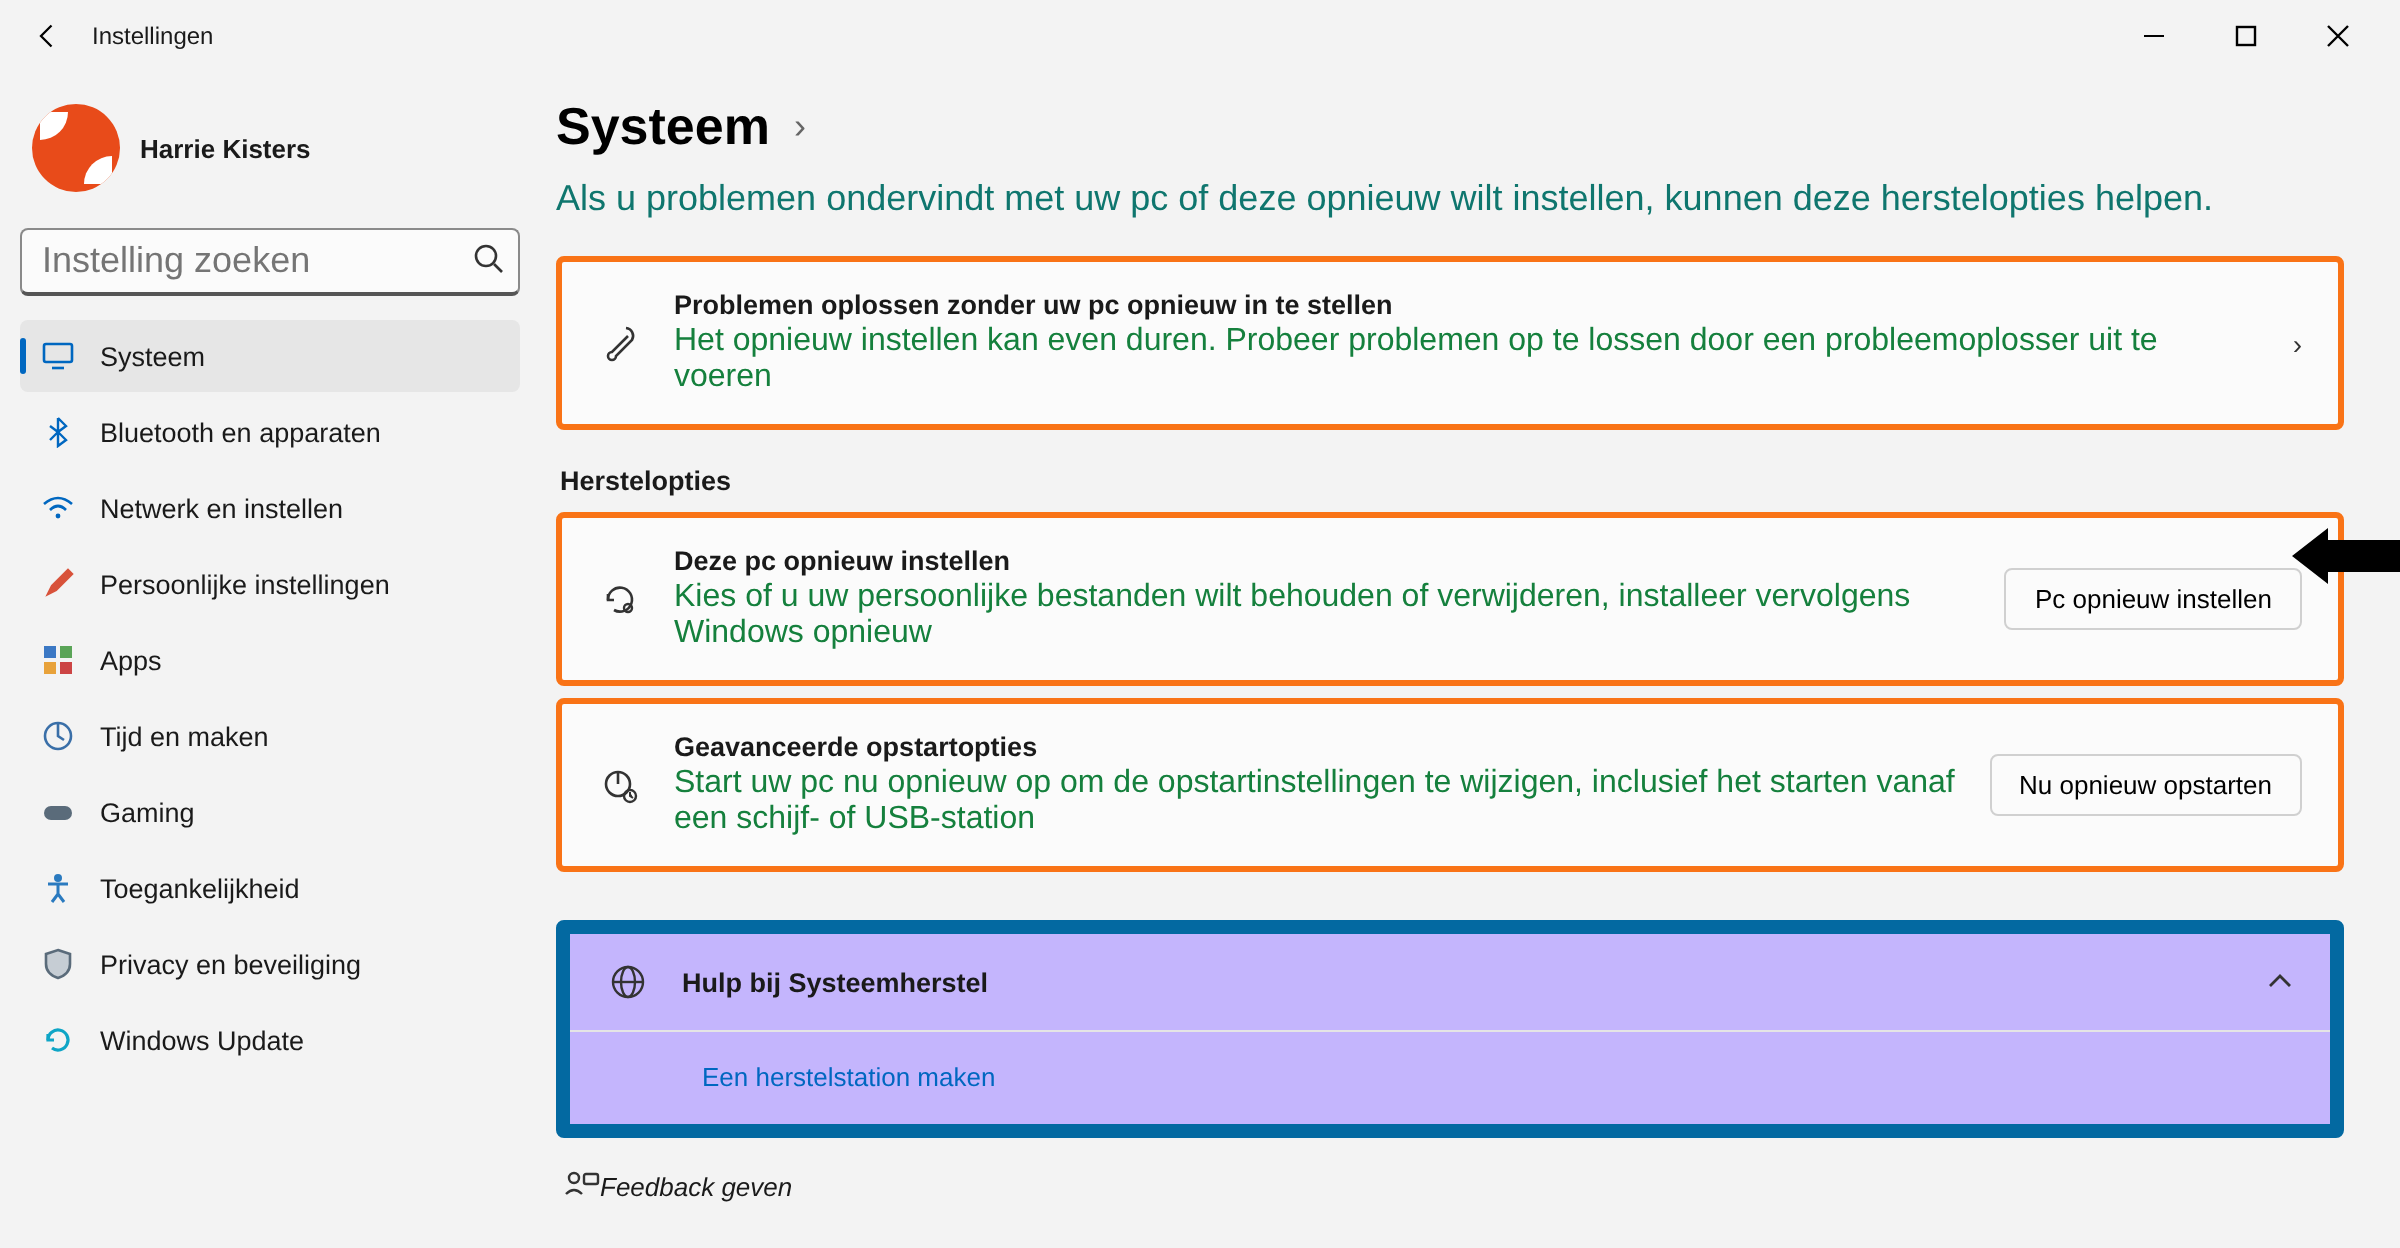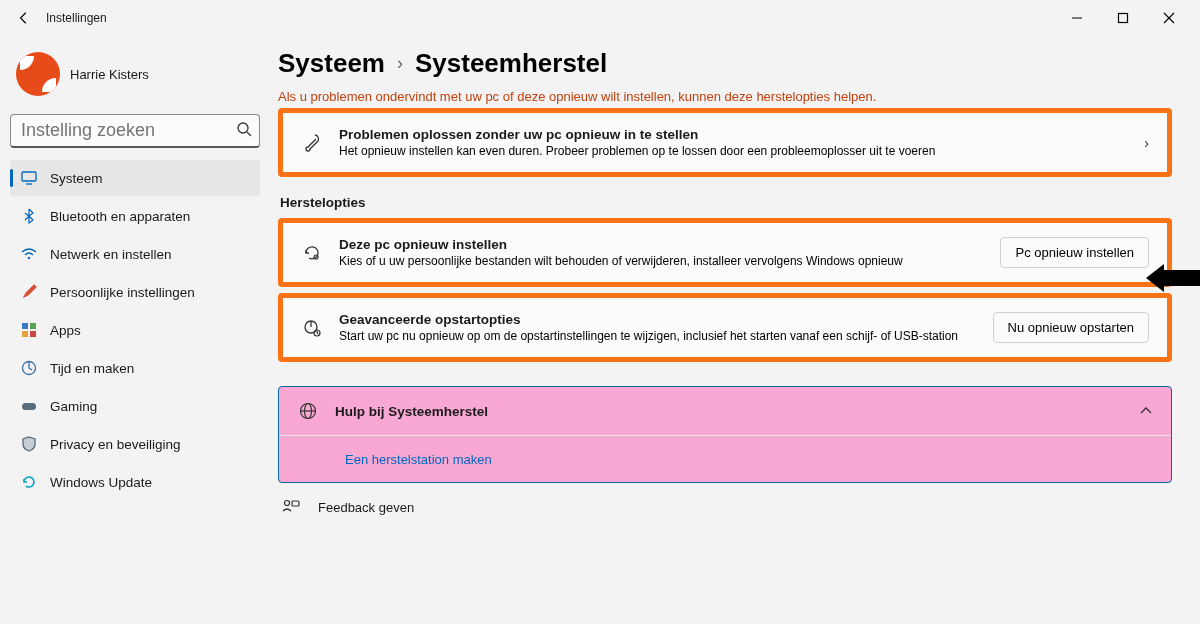--- a/index.html
+++ b/index.html
@@ -9,48 +9,48 @@
   .app-title { font-size: 12px; margin-left: 6px; color: #1a1a1a; }
   .win-controls { margin-left: auto; display: flex; gap: 0; }
   .win-btn { width: 46px; height: 32px; display: flex; align-items: center; justify-content: center; cursor: pointer; }
   .layout { display: flex; height: calc(100% - 36px); }
   .sidebar { width: 270px; padding: 8px 10px; display: flex; flex-direction: column; gap: 4px; }
   .profile { display: flex; align-items: center; gap: 10px; padding: 8px 6px 14px 6px; }
   .avatar { width: 44px; height: 44px; border-radius: 50%; background: #e84b1a; position: relative; overflow: hidden; }
   .avatar::before, .avatar::after { content:""; position:absolute; background:#fff; }
   .avatar::before { width:14px; height:14px; left:4px; top:4px; border-radius:0 0 14px 0; }
   .avatar::after { width:14px; height:14px; right:4px; bottom:4px; border-radius:14px 0 0 0; }
-  .profile-name { font-size: 13px; font-weight: 400; color: #1a1a1a; }
+  .profile-name { font-size: 13px; font-weight: 700; color: #1a1a1a; }
   .search-box { position: relative; margin-bottom: 8px; }
   .search-box input { width: 100%; height: 34px; border: 1px solid #8a8a8a; border-radius: 4px; padding: 0 34px 0 10px; font-size: 18px; background: #fbfbfb; border-bottom: 2px solid #555; }
   .search-box .sicon { position: absolute; right: 8px; top: 7px; font-size: 14px; }
   .nav { display: flex; flex-direction: column; gap: 2px; }
   .nav-item { display: flex; align-items: center; gap: 12px; height: 36px; padding: 0 10px; border-radius: 4px; cursor: pointer; font-size: 13.5px; color: #1a1a1a; position: relative; }
   .nav-item.active { background: #e6e6e6; }
   .nav-item.active::before { content:""; position:absolute; left:0; top:9px; bottom:9px; width:3px; background:#0067c0; border-radius:2px; }
   .nicon { width: 18px; display: flex; align-items: center; justify-content: center; }
   .main { flex: 1; padding: 12px 28px 12px 8px; overflow-y: auto; }
   .breadcrumb { display: flex; align-items: center; gap: 12px; font-size: 26px; font-weight: 600; margin-bottom: 10px; }
   .crumb-sep { font-size: 18px; color: #666; font-weight: 400; }
-  .subtitle { font-size: 13px; color: #c2410c; margin-bottom: 4px; }
-  .card { background: #fbfbfb; border: 5px solid #f97316; border-radius: 4px; padding: 14px 18px; display: flex; align-items: center; gap: 16px; margin-bottom: 6px; }
+  .subtitle { font-size: 18px; color: #0f766e; margin-bottom: 18px; }
+  .card { background: #fbfbfb; border: 3px solid #f97316; border-radius: 4px; padding: 14px 18px; display: flex; align-items: center; gap: 16px; margin-bottom: 6px; }
   .card + .card { margin-top: 2px; }
   .card-icon { width: 22px; display:flex; align-items:center; justify-content:center; color:#333; flex-shrink:0; }
   .card-body { flex: 1; }
   .card-title { font-size: 13.5px; font-weight: 600; color: #1a1a1a; }
-  .card-desc { font-size: 12px; color: #000000; margin-top: 2px; }
+  .card-desc { font-size: 16px; color: #15803d; margin-top: 2px; }
   .card-action { flex-shrink: 0; }
   .chevron { font-size: 14px; color: #333; }
   .btn { background: #fbfbfb; border: 1px solid #d0d0d0; border-radius: 4px; padding: 7px 14px; font-size: 13px; cursor: pointer; }
   .section-label { font-size: 13.5px; font-weight: 700; margin: 18px 0 8px 2px; color: #1a1a1a; }
   .help-sub { padding: 14px 18px 14px 66px; border-top: 1px solid #e5e5e5; }
-  .help-container { background:#f9a8d4; border:1px solid #0369a1; border-radius:4px; margin-bottom: 6px;}
+  .help-container { background:#c4b5fd; border:7px solid #0369a1; border-radius:4px; margin-bottom: 6px;}
   .help-header { display:flex; align-items:center; gap:16px; padding:14px 18px; cursor:pointer; }
   .link { color: #0067c0; font-size: 13px; cursor: pointer; text-align: center; }
-  .feedback { display: flex; align-items: center; gap: 18px; padding: 10px 4px; }
+  .feedback { display: flex; align-items: center; gap: 0; padding: 10px 4px; font-style: italic; }
   .arrow-annot { position: absolute; right: 0px; top: 264px; }
   svg { display:block; }
 </style>
 </head>
 <body>
 
 <div class="titlebar">
   <div class="back-btn">
     <svg width="14" height="14" viewBox="0 0 16 16">
         <path d="M10 2 L4 8 L10 14" stroke="#000" stroke-width="1.3" fill="none"></path>
@@ -152,20 +152,29 @@
           <span class="nicon">
             <svg width="16" height="14" viewBox="0 0 16 12">
               <rect x="1" y="3" width="14" height="7" rx="3.5" fill="#5a6b7a"></rect>
             </svg>
           </span>
           <span>Gaming</span>
         </div>
       <div class="nav-item">
           <span class="nicon">
             <svg width="14" height="16" viewBox="0 0 14 16">
+              <circle cx="7" cy="3" r="2" fill="#2a7abf"></circle>
+              <path d="M2 6 L12 6 M7 6 V11 M7 11 L4 15 M7 11 L10 15" stroke="#2a7abf" stroke-width="1.5"></path>
+            </svg>
+          </span>
+          <span>Toegankelijkheid</span>
+        </div>
+      <div class="nav-item">
+          <span class="nicon">
+            <svg width="14" height="16" viewBox="0 0 14 16">
               <path d="M7 1 L13 3 V8 Q13 13 7 15 Q1 13 1 8 V3 Z" stroke="#5a6b7a" stroke-width="1.3" fill="#c6cdd4"></path>
             </svg>
           </span>
           <span>Privacy en beveiliging</span>
         </div>
       <div class="nav-item">
           <span class="nicon">
             <svg width="16" height="16" viewBox="0 0 16 16">
               <path d="M3 8 A5 5 0 1 1 5 12" stroke="#0ea5c6" stroke-width="1.6" fill="none"></path>
               <path d="M3 5 V8 H6" stroke="#0ea5c6" stroke-width="1.6" fill="none"></path>
@@ -173,21 +182,20 @@
           </span>
           <span>Windows Update</span>
         </div>
     </nav>
   </aside>
 
   <main class="main">
     <div class="breadcrumb">
       <span style="cursor:pointer">Systeem</span>
       <span class="crumb-sep">›</span>
-      <span>Systeemherstel</span>
     </div>
     <div class="subtitle">Als u problemen ondervindt met uw pc of deze opnieuw wilt instellen, kunnen deze herstelopties helpen.</div>
 
     <div class="card">
       <div class="card-icon">
           <svg width="20" height="20" viewBox="0 0 20 20">
             <path d="M13 2 a4 4 0 0 1 3 6 L8 16 a2 2 0 1 1 -2 -2 L14 6" stroke="#333" stroke-width="1.3" fill="none"></path>
           </svg>
         </div>
       <div class="card-body">

